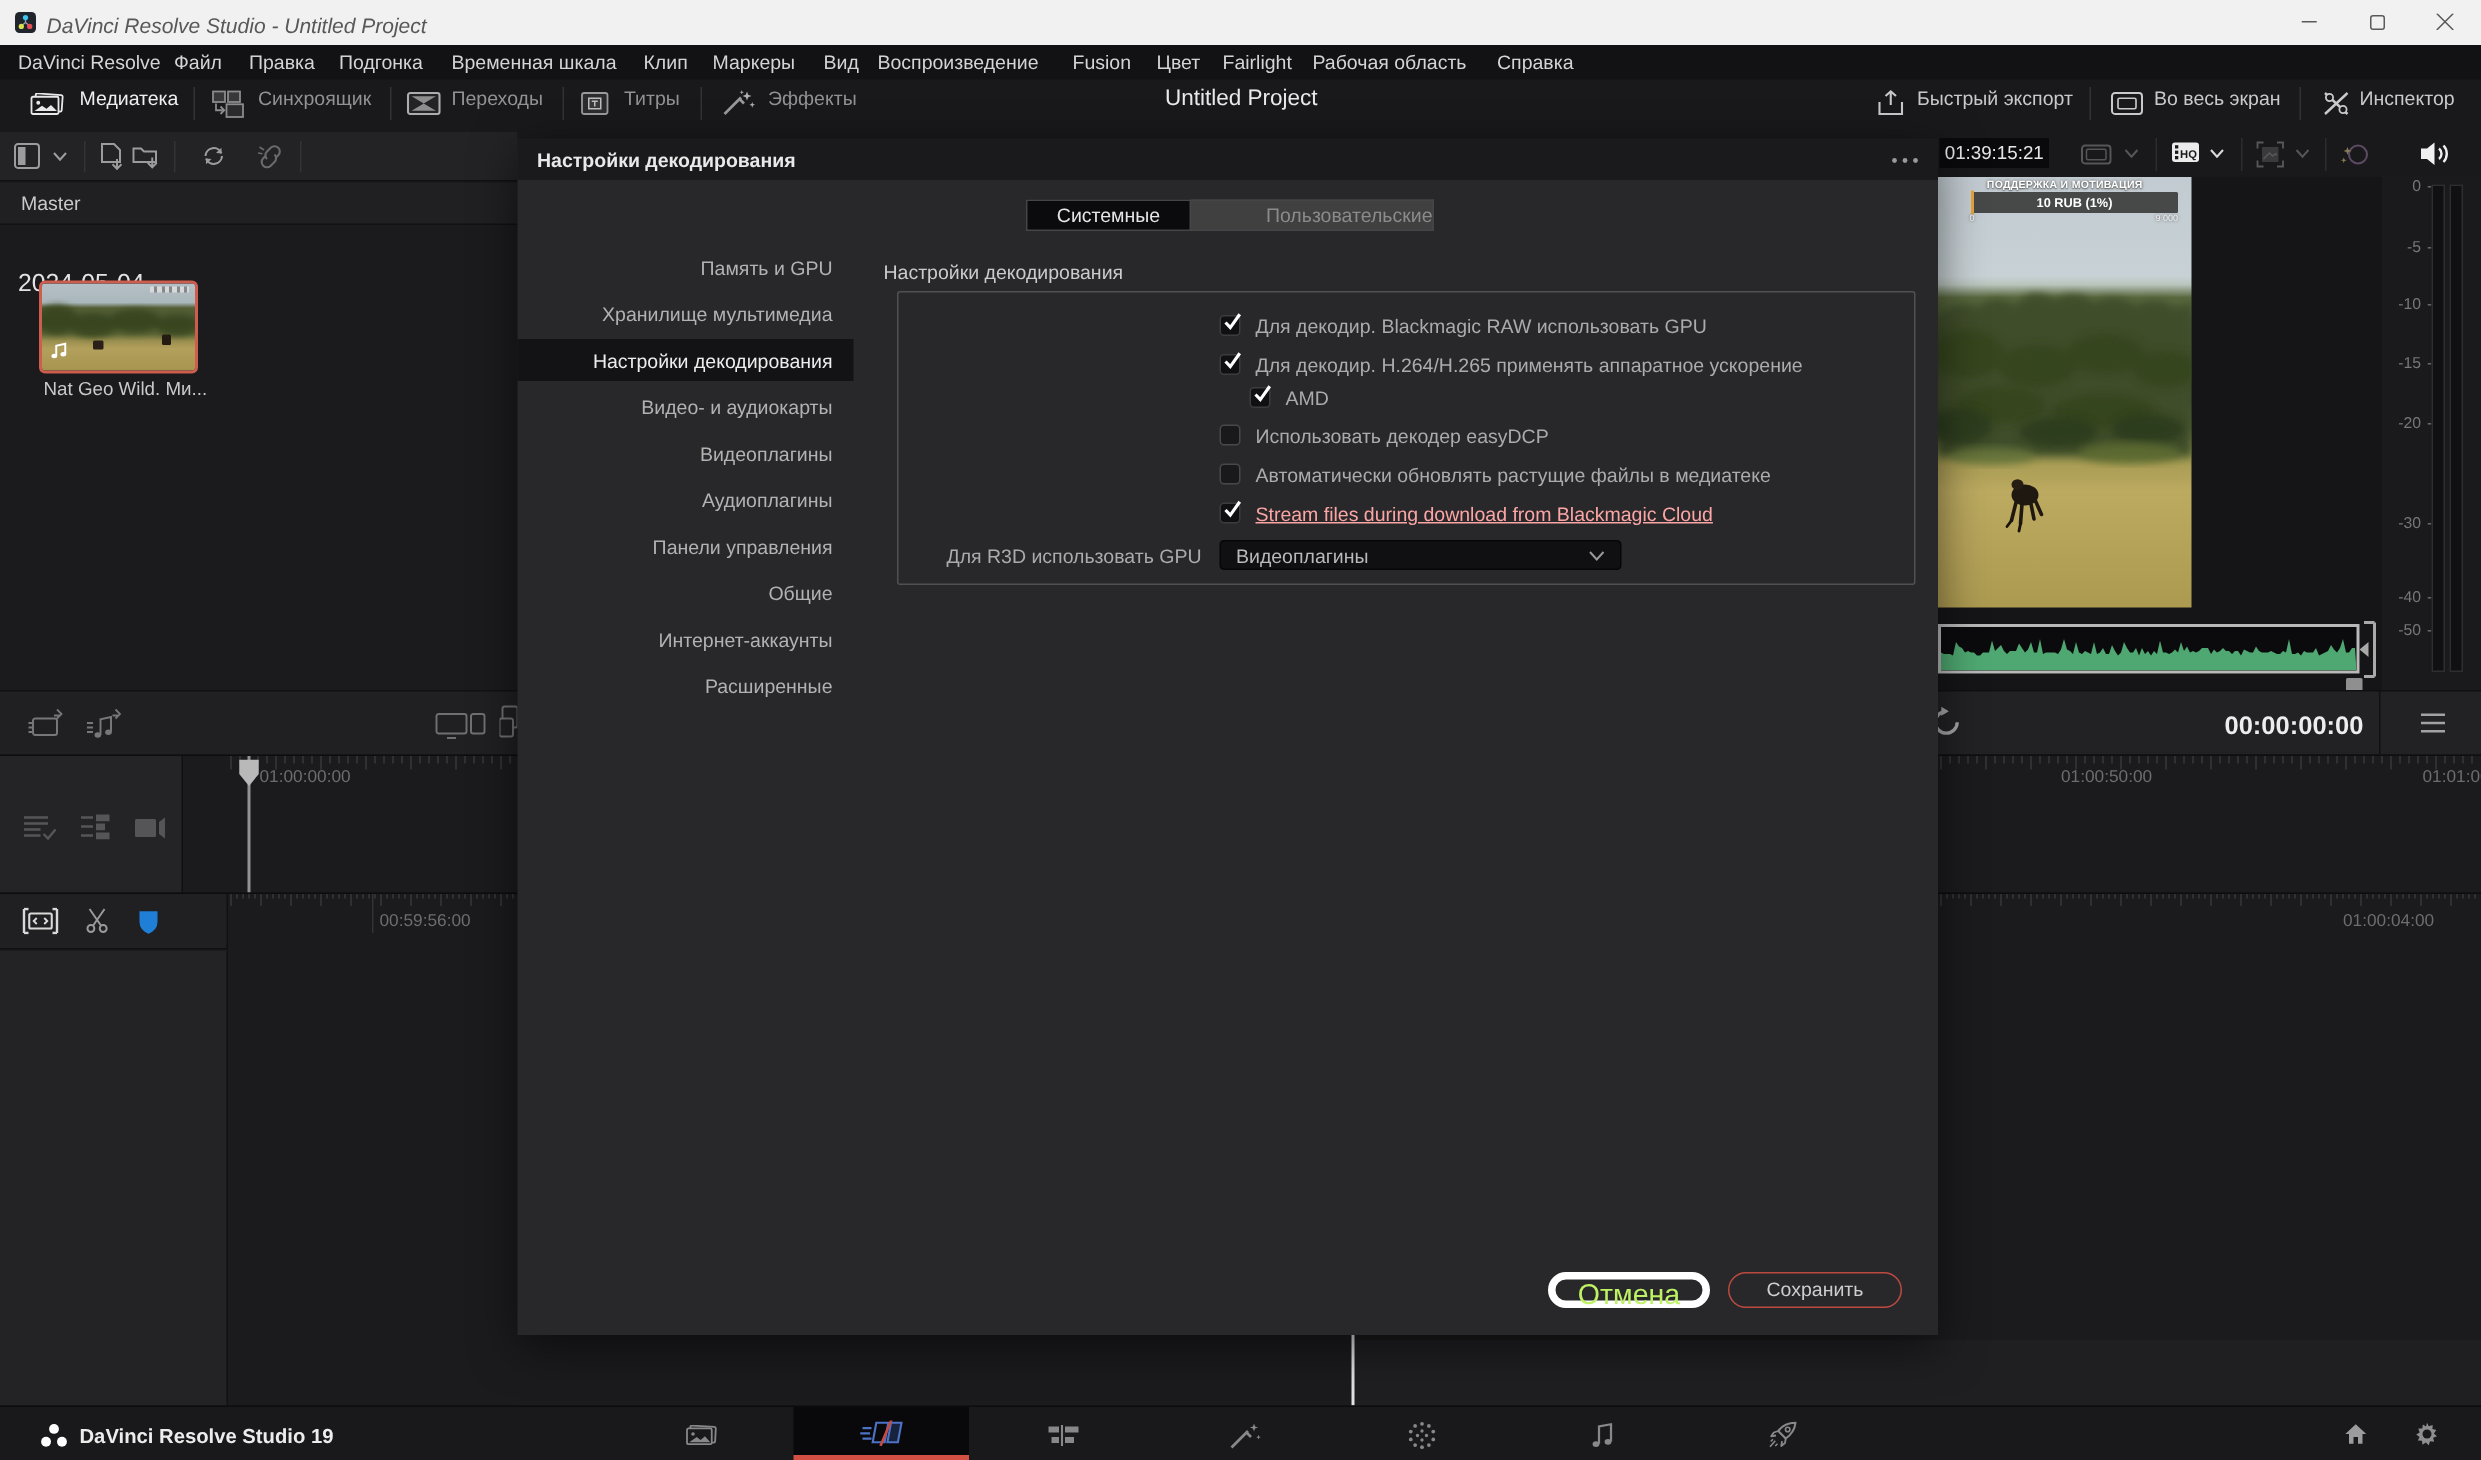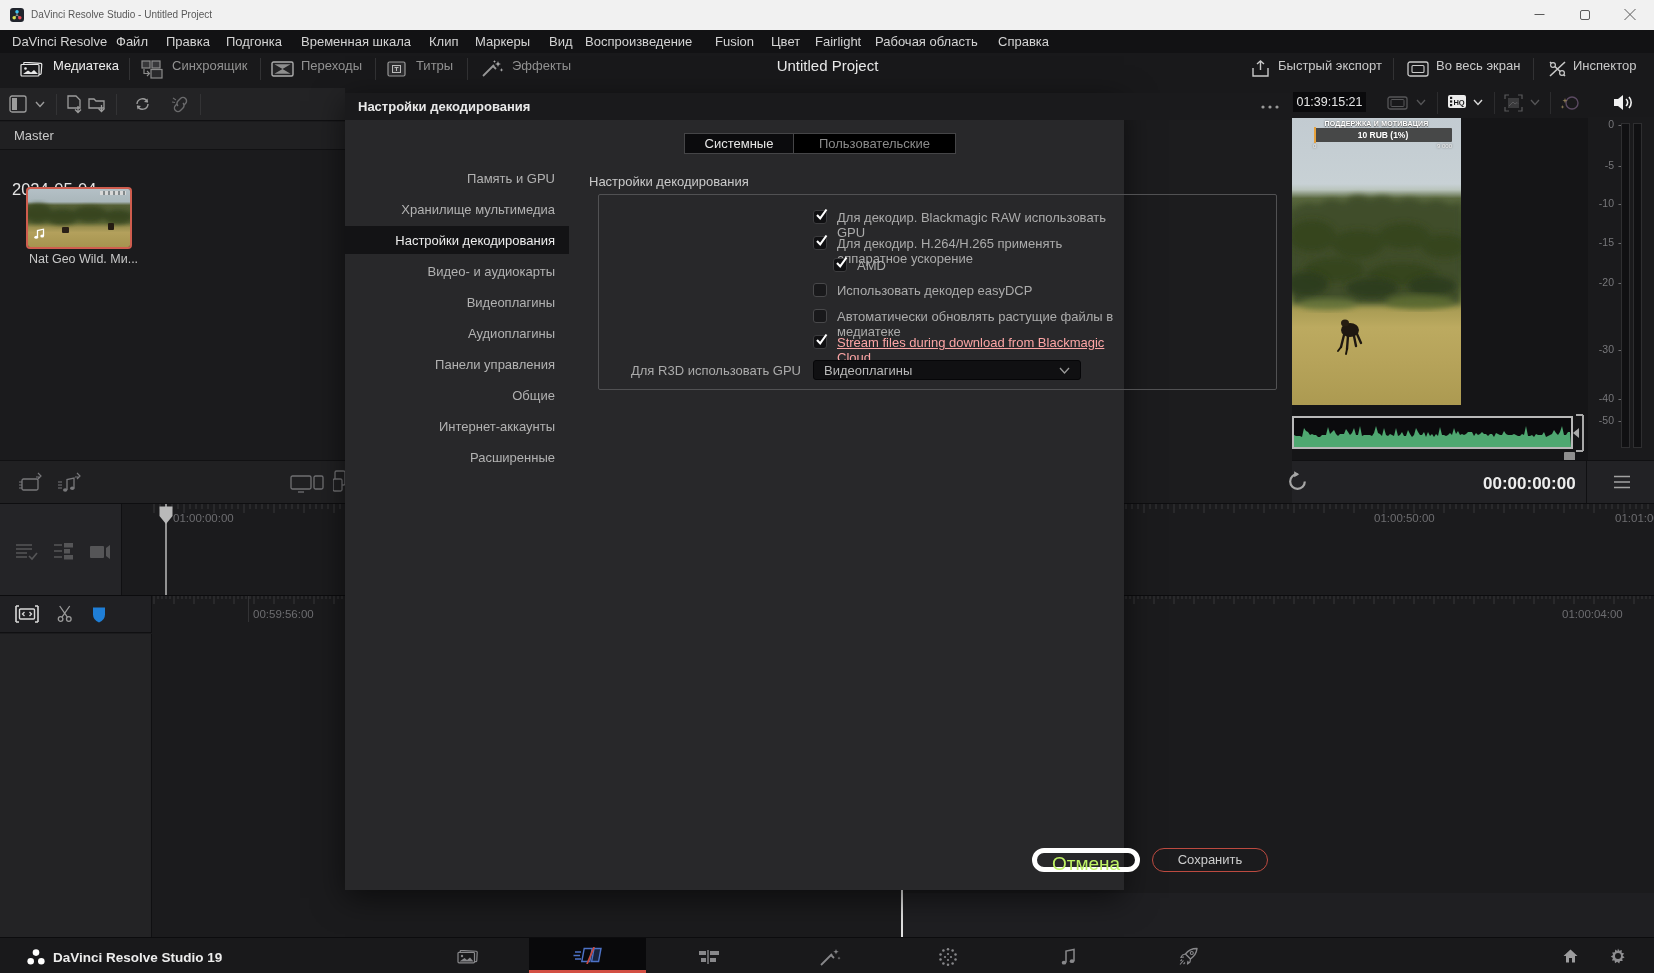--- a/index.html
+++ b/index.html
@@ -13,21 +13,21 @@
 <div class="abs" style="left:0;top:0;width:1654px;height:973px;">
 
 <div class="abs" style="left:0;top:0;width:1654px;height:30px;background:#f1f1f1;">
   <svg class="abs" style="left:10px;top:8px;" width="14" height="14" viewBox="0 0 16 16">
     <rect x="0" y="0" width="16" height="16" rx="3.5" fill="#20242c"></rect>
     <path d="M8 8 L8 4.5 M8 8 L5 10.5 M8 8 L11 10.5" stroke="#9aa0a8" stroke-width="1"></path>
     <circle cx="8" cy="4.2" r="2" fill="#3ec5f1"></circle>
     <circle cx="4.8" cy="11" r="2" fill="#d6e14e"></circle>
     <circle cx="11.2" cy="11" r="2" fill="#e84c56"></circle>
   </svg>
-  <div class="abs" style="left:31px;top:9px;font-size:10px;color:#585858;">DaVinci Resolve Studio - Untitled Project</div>
+  <div class="abs" style="left:31px;top:9px;font-size:14px;color:#585858;font-style:italic;">DaVinci Resolve Studio - Untitled Project</div>
   <svg class="abs" style="left:1534px;top:10px;" width="11" height="10" viewBox="0 0 11 10">
         <path d="M0.5 4.5 H10.5" stroke="#5a5a5a" stroke-width="1"></path>
       </svg>
   <svg class="abs" style="left:1580px;top:10px;" width="10" height="10" viewBox="0 0 10 10">
         <rect x="0.5" y="0.5" width="9" height="9" rx="1.5" fill="none" stroke="#5a5a5a" stroke-width="1"></rect>
       </svg>
   <svg class="abs" style="left:1624px;top:9px;" width="12" height="11" viewBox="0 0 12 11">
         <path d="M0.5 0 L11.5 11 M11.5 0 L0.5 11" stroke="#5a5a5a" stroke-width="1"></path>
       </svg>
 </div>
@@ -403,33 +403,33 @@
   <div class="abs" style="left:1562px;top:105px;font-size:11.5px;color:#6d6d70;">01:00:04:00</div>
 
   <div class="abs" style="left:0;top:131px;width:152px;height:303px;background:#232325;border-right:1px solid #101012;"></div>
 
   <div class="abs" style="left:902px;top:390px;width:752px;height:45px;background:#1f1f22;"></div>
   <div class="abs" style="left:901px;top:386px;width:2px;height:48px;background:#e2e2e2;"></div>
 </div>
 
 <div class="abs" style="left:345px;top:88px;width:947px;height:5px;background:#19191b;"></div>
 
-<div class="abs" style="left:345px;top:93px;width:779px;height:797px;background:#28282a;box-shadow:0 8px 30px rgba(0,0,0,0.55);">
+<div class="abs" style="left:345px;top:93px;width:947px;height:797px;background:#28282a;box-shadow:0 8px 30px rgba(0,0,0,0.55);">
 
   <div class="abs" style="left:0;top:0;width:947px;height:27px;background:#1a1a1c;">
     <div class="abs" style="left:13px;top:6px;font-size:13px;font-weight:bold;color:#e9e9e9;">Настройки декодирования</div>
     <svg class="abs" style="left:916px;top:12px;" width="20" height="4" viewBox="0 0 20 4">
       <circle cx="2" cy="2" r="1.6" fill="#9a9a9a"></circle>
           <circle cx="9" cy="2" r="1.6" fill="#9a9a9a"></circle>
           <circle cx="16" cy="2" r="1.6" fill="#9a9a9a"></circle>
     </svg>
   </div>
 
   <div class="abs" style="left:339px;top:40px;width:110px;height:21px;background:#0b0b0d;border:1px solid #454547;color:#e6e6e6;font-size:13px;text-align:center;line-height:19px;">Системные</div>
-  <div class="abs" style="left:449px;top:40px;width:162px;height:21px;background:#000000;border:1px solid #454547;border-left:none;color:#8b8b8b;font-size:13px;text-align:center;line-height:19px;">Пользовательские</div>
+  <div class="abs" style="left:449px;top:40px;width:162px;height:21px;background:#404040;border:1px solid #454547;border-left:none;color:#8b8b8b;font-size:13px;text-align:right;line-height:19px;">Пользовательские</div>
 
   <div class="abs" style="left:0;top:0px;width:224px;height:790px;font-size:13px;color:#b2b2b2;text-align:right;">
     <div class="abs" style="right:14px;top:78px;">Память и GPU</div>
     <div class="abs" style="right:14px;top:109px;">Хранилище мультимедиа</div>
     <div class="abs" style="left:0;top:133px;width:224px;height:28px;background:#131315;"></div>
     <div class="abs" style="right:14px;top:140px;color:#ededed;">Настройки декодирования</div>
     <div class="abs" style="right:14px;top:171px;">Видео- и аудиокарты</div>
     <div class="abs" style="right:14px;top:202px;">Видеоплагины</div>
     <div class="abs" style="right:14px;top:233px;">Аудиоплагины</div>
     <div class="abs" style="right:14px;top:264px;">Панели управления</div>

